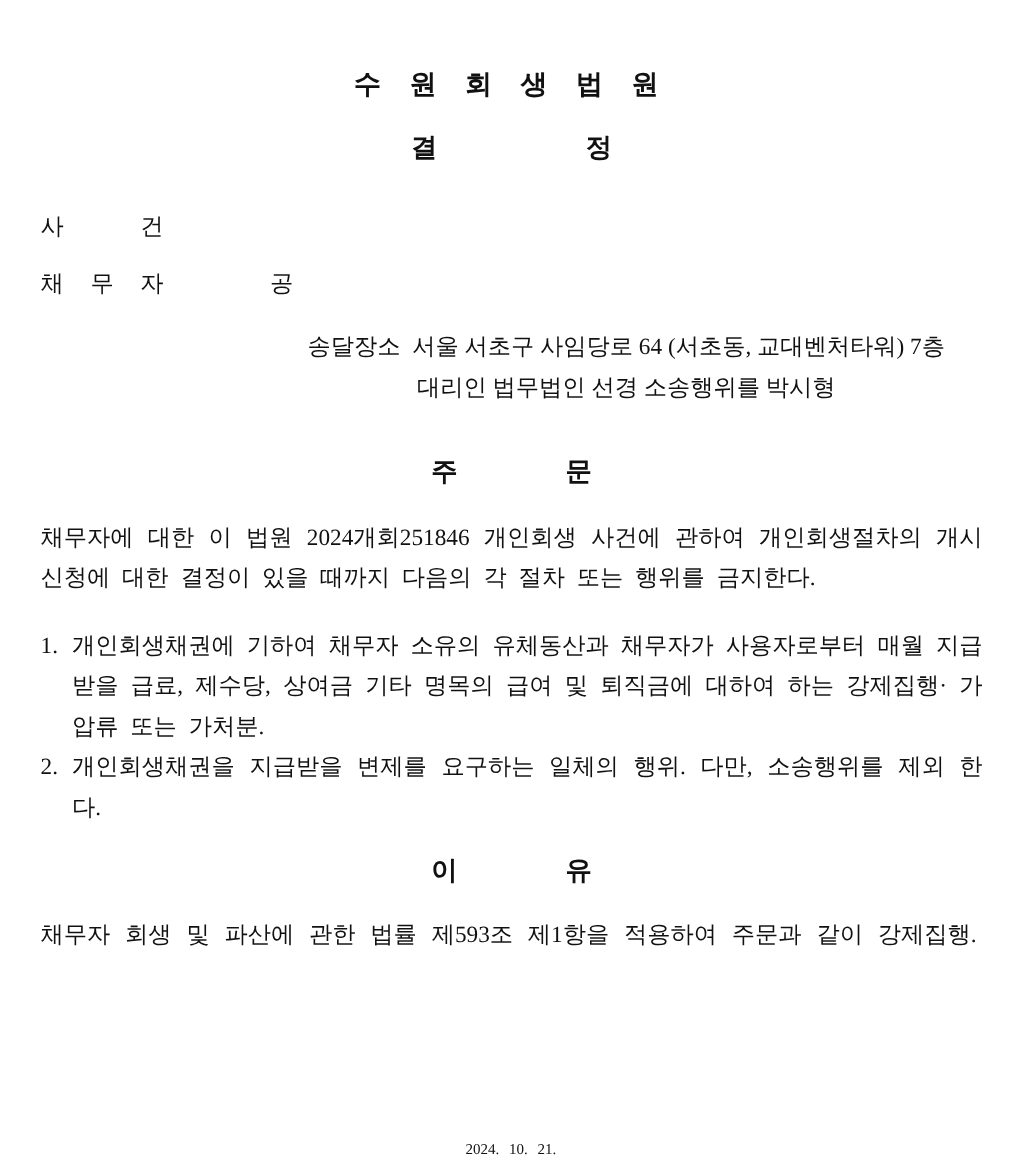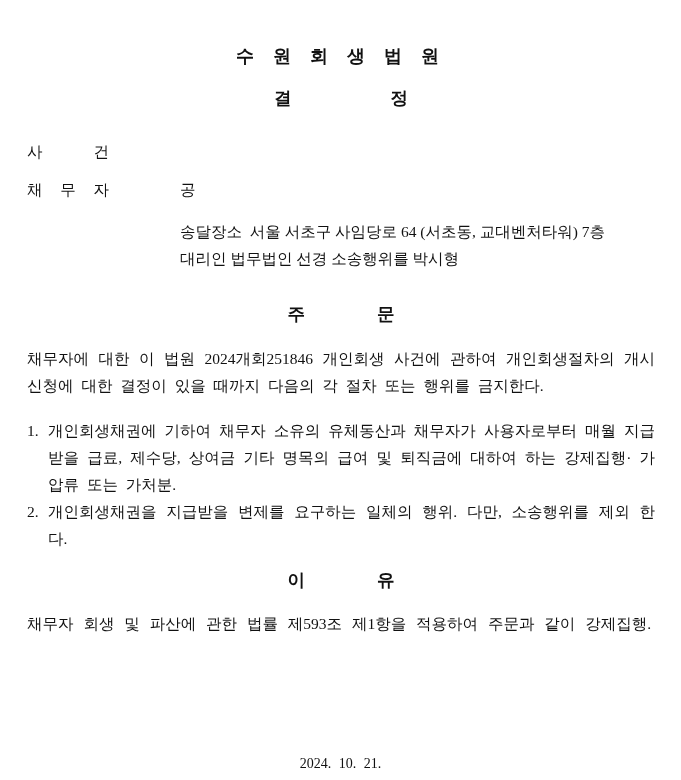--- a/index.html
+++ b/index.html
@@ -64,20 +64,21 @@
   }
   .info-value {
     margin-left: 71px;
     white-space: pre-wrap;
   }
   
   .address-block {
     margin-top: 16px;
     margin-left: 153px;
     line-height: 27px;
+    text-align: center;
   }
   .addr-line { white-space: pre-wrap; }
   
   .body-paragraph {
     margin-top: 19px;
     line-height: 27px;
     text-align: justify;
     word-spacing: 4px;
   }
   .order-list { margin-top: 18px; }
@@ -99,21 +100,21 @@
     line-height: 27px;
     word-spacing: 6px;
   }
   
   .doc-date {
     position: absolute;
     left: 0;
     right: 0;
     bottom: 8px;
     text-align: center;
-    font-size: 14px;
+    font-size: 10px;
     word-spacing: 4px;
   }
 </style>
 </head>
 <body>
 
 <div class="page">
 
   <div class="court-title">수 원 회 생 법 원</div>
 

